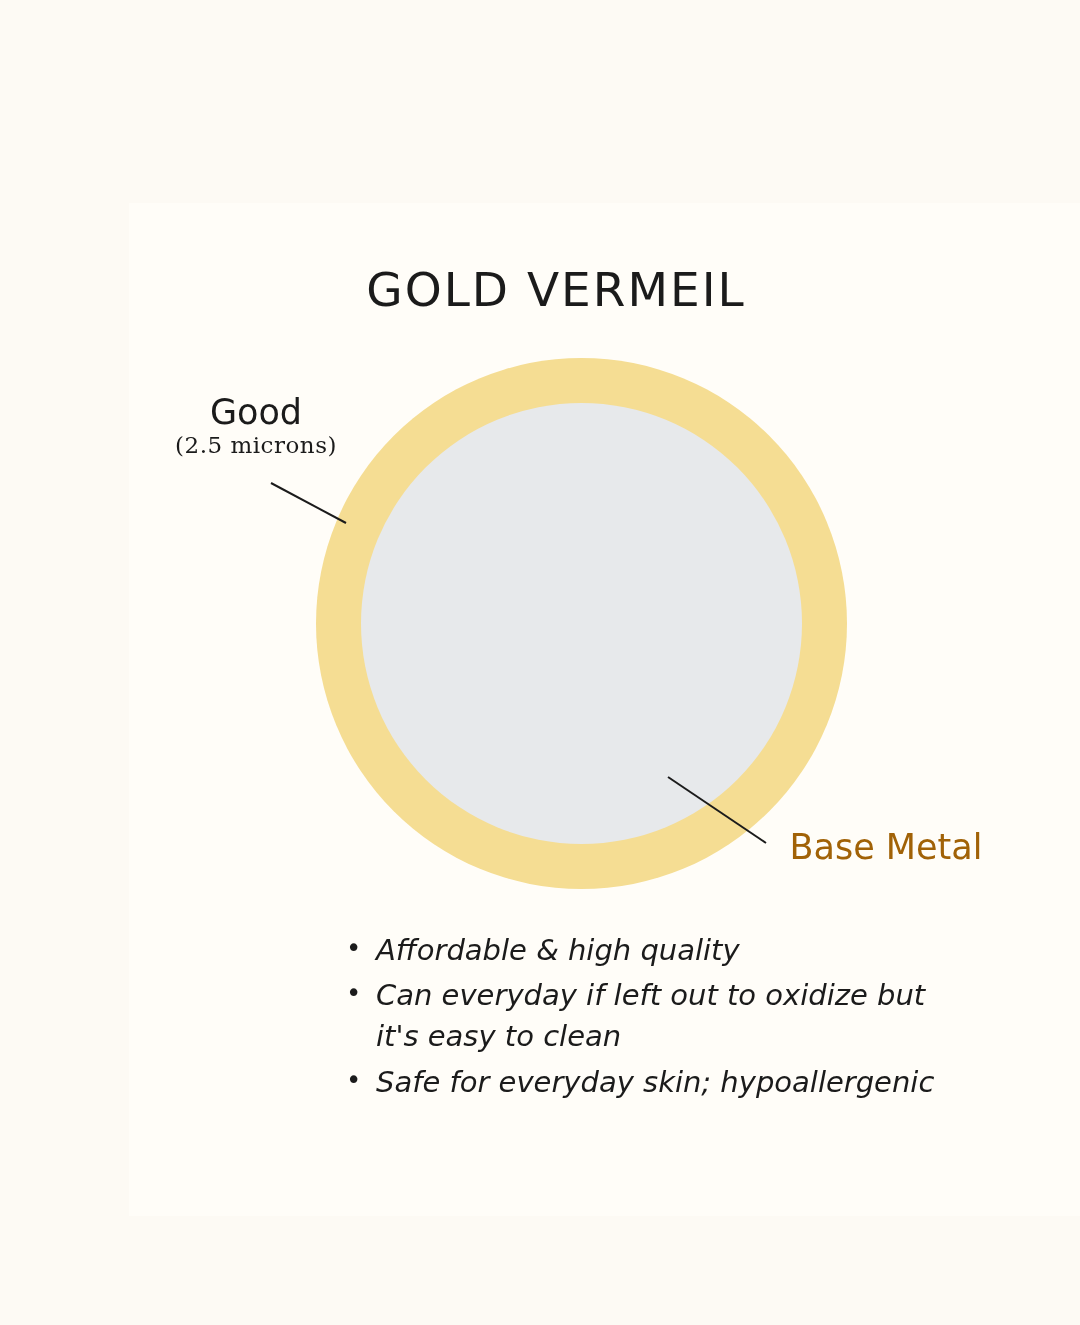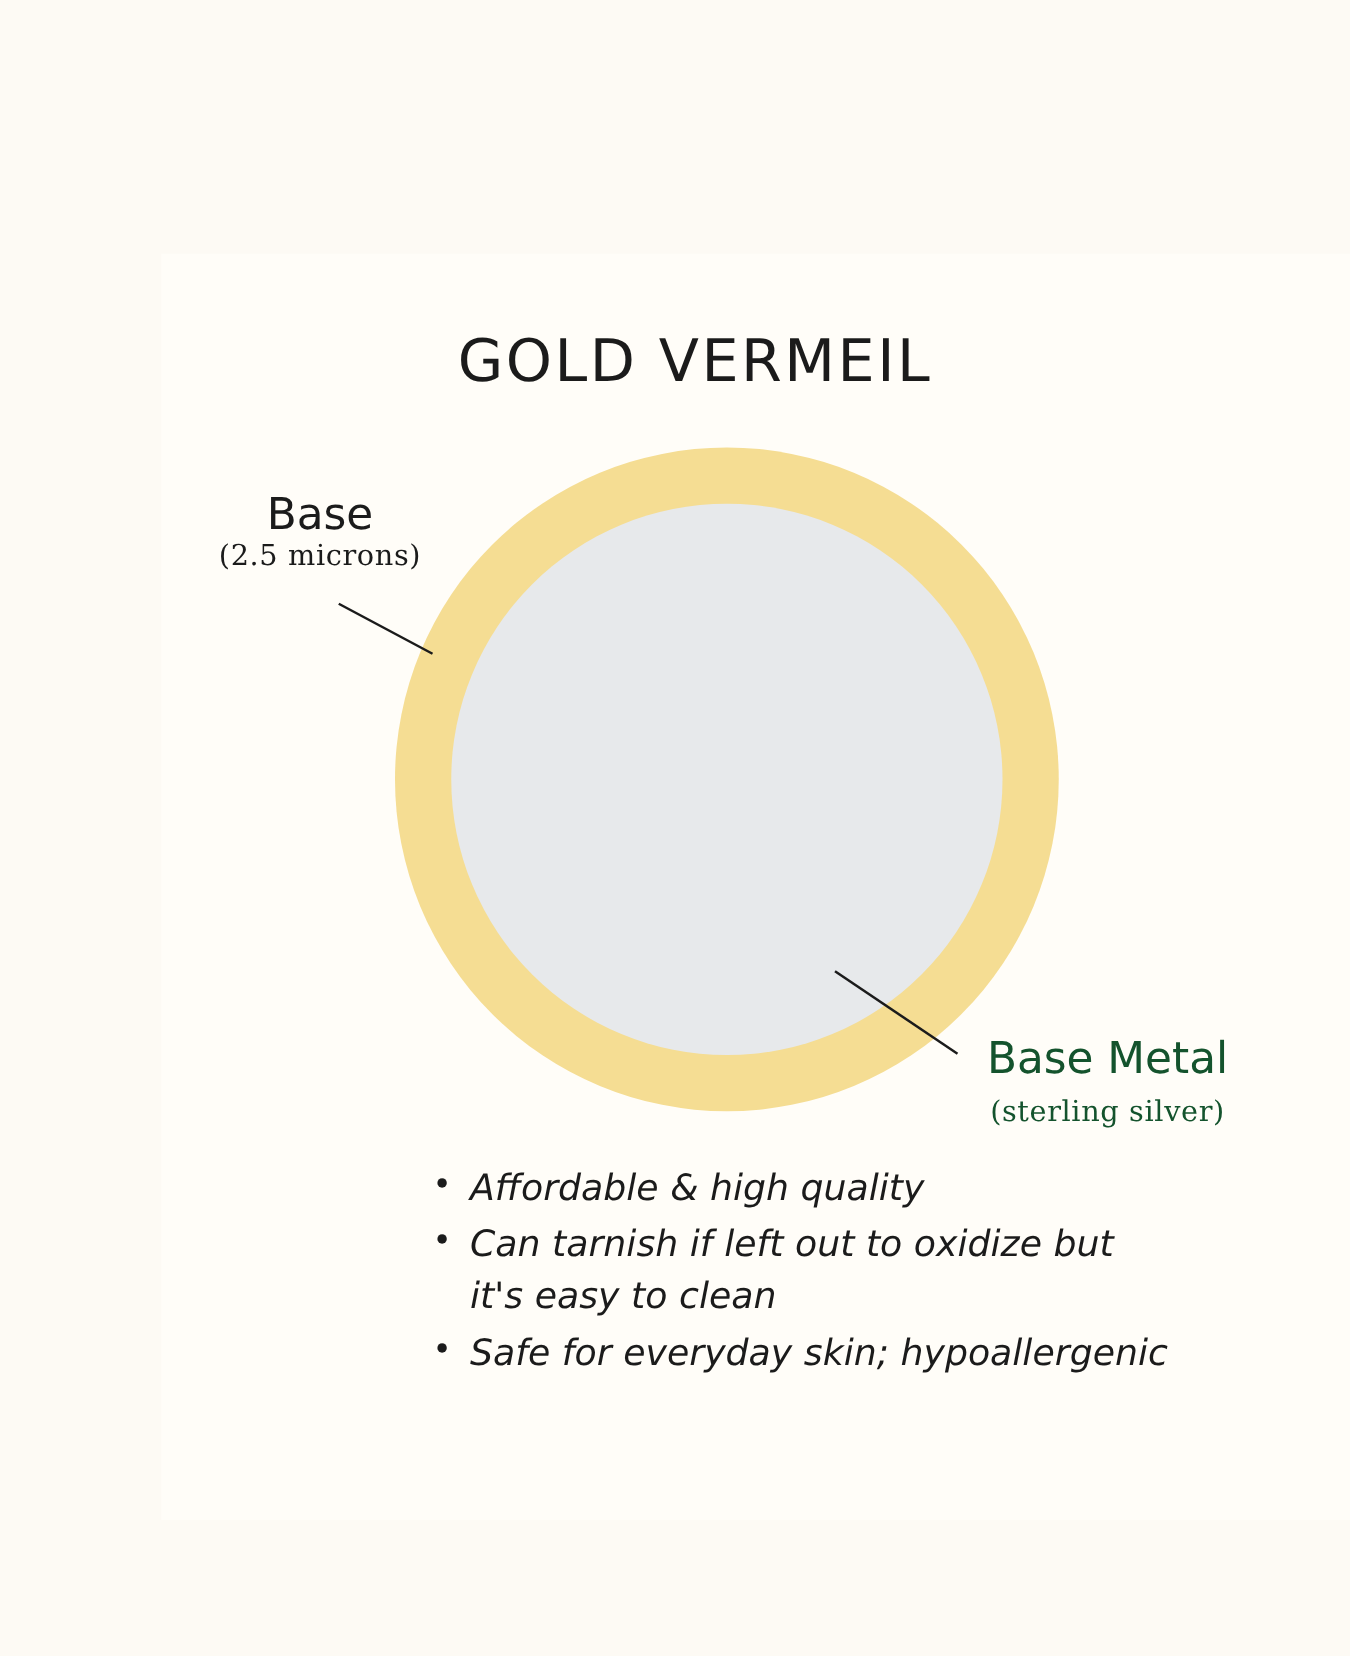--- a/index.html
+++ b/index.html
@@ -102,21 +102,21 @@
     font-family: "DejaVu Serif", serif;
     letter-spacing: 0.5px;
   }
 
   .label-base {
     position: absolute;
     left: 720px;
     top: 828px;
     width: 300px;
     text-align: center;
-    color: #14532d;
+    color: #a16207;
   }
   .label-base .main {
     font-size: 35px;
     font-family: "DejaVu Sans", sans-serif;
     line-height: 1.1;
   }
   .label-base .sub {
     font-size: 23px;
     font-family: "DejaVu Serif", serif;
     margin-top: 10px;
@@ -167,30 +167,29 @@
       <div class="base-core"></div>
     </div>
   </div>
 
   <svg class="leaders" viewBox="0 0 1080 1325">
     <line x1="255" y1="483" x2="330" y2="523" stroke="#1b1b1b" stroke-width="2"></line>
     <line x1="652" y1="777" x2="750" y2="843" stroke="#1b1b1b" stroke-width="2"></line>
   </svg>
 
   <div class="label-gold">
-    <div class="main">Base</div>
+    <div class="main">Good</div>
     <div class="sub">(2.5 microns)</div>
   </div>
 
   <div class="label-base">
     <div class="main">Base Metal</div>
-    <div class="sub">(sterling silver)</div>
   </div>
 
   <div class="bullets">
     <ul>
       <li>Affordable &amp; high quality</li>
-      <li>Can tarnish if left out to oxidize but it's easy to clean</li>
+      <li>Can everyday if left out to oxidize but it's easy to clean</li>
       <li>Safe for everyday skin; hypoallergenic</li>
     </ul>
   </div>
 
 </div>
 
 </body></html>

